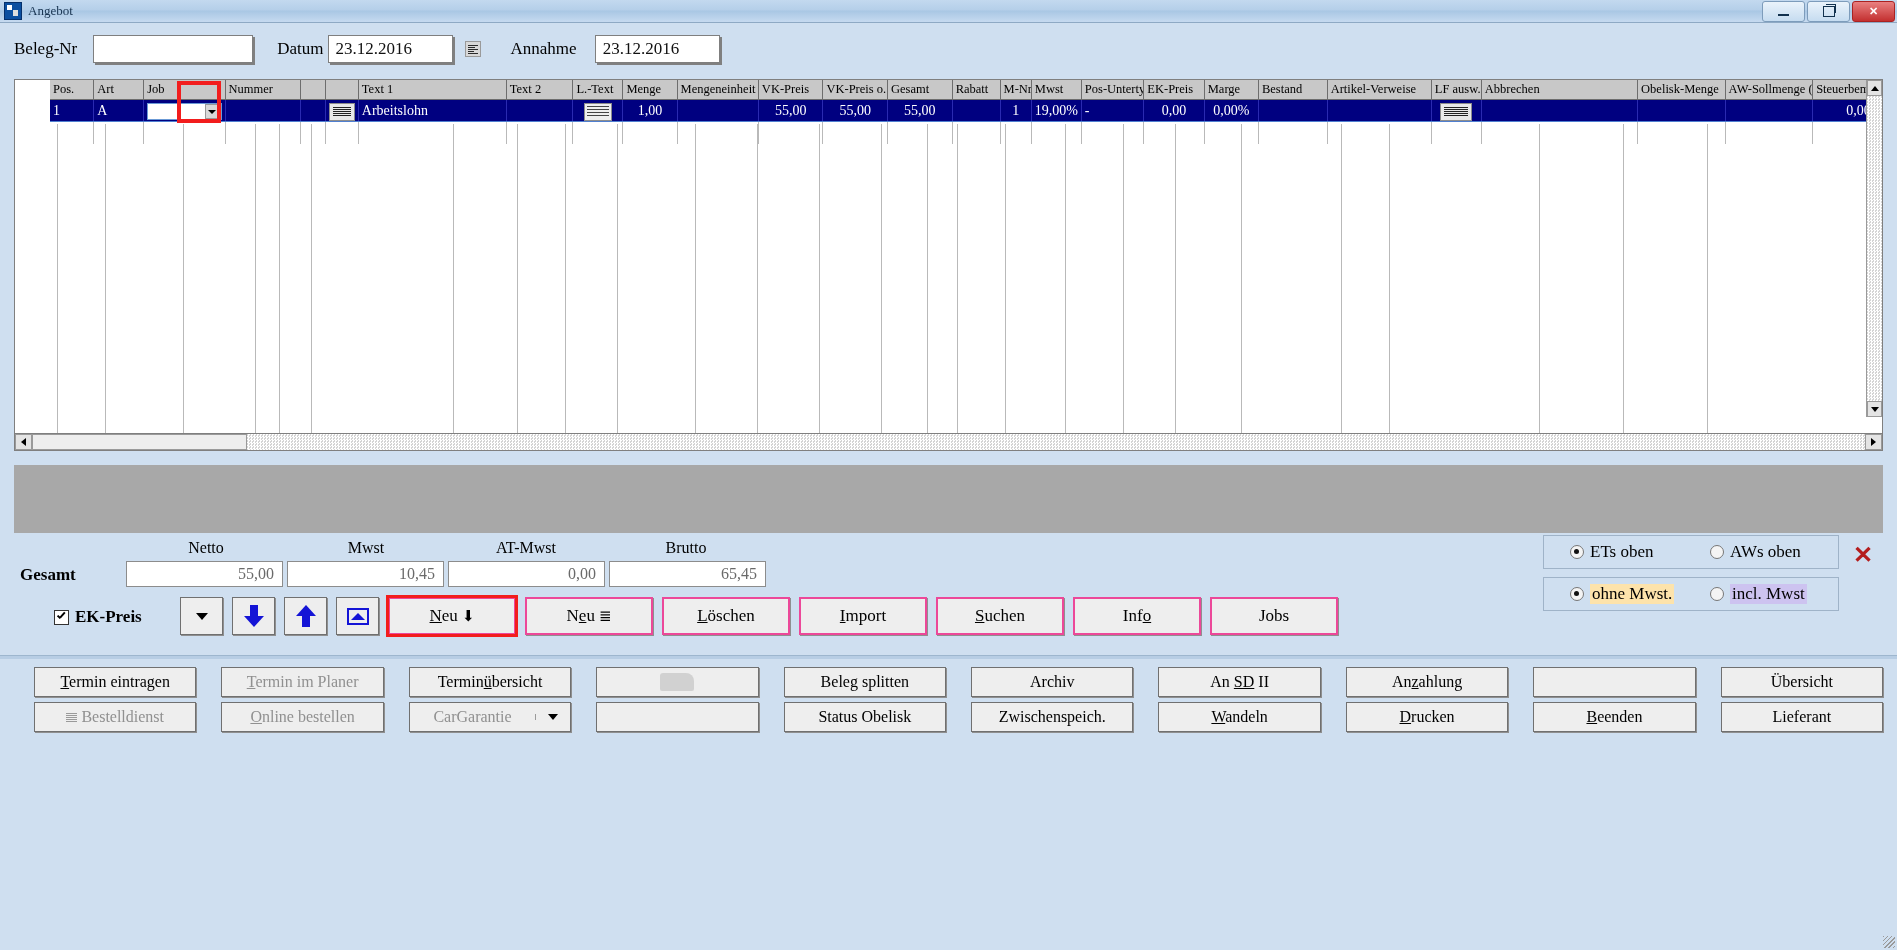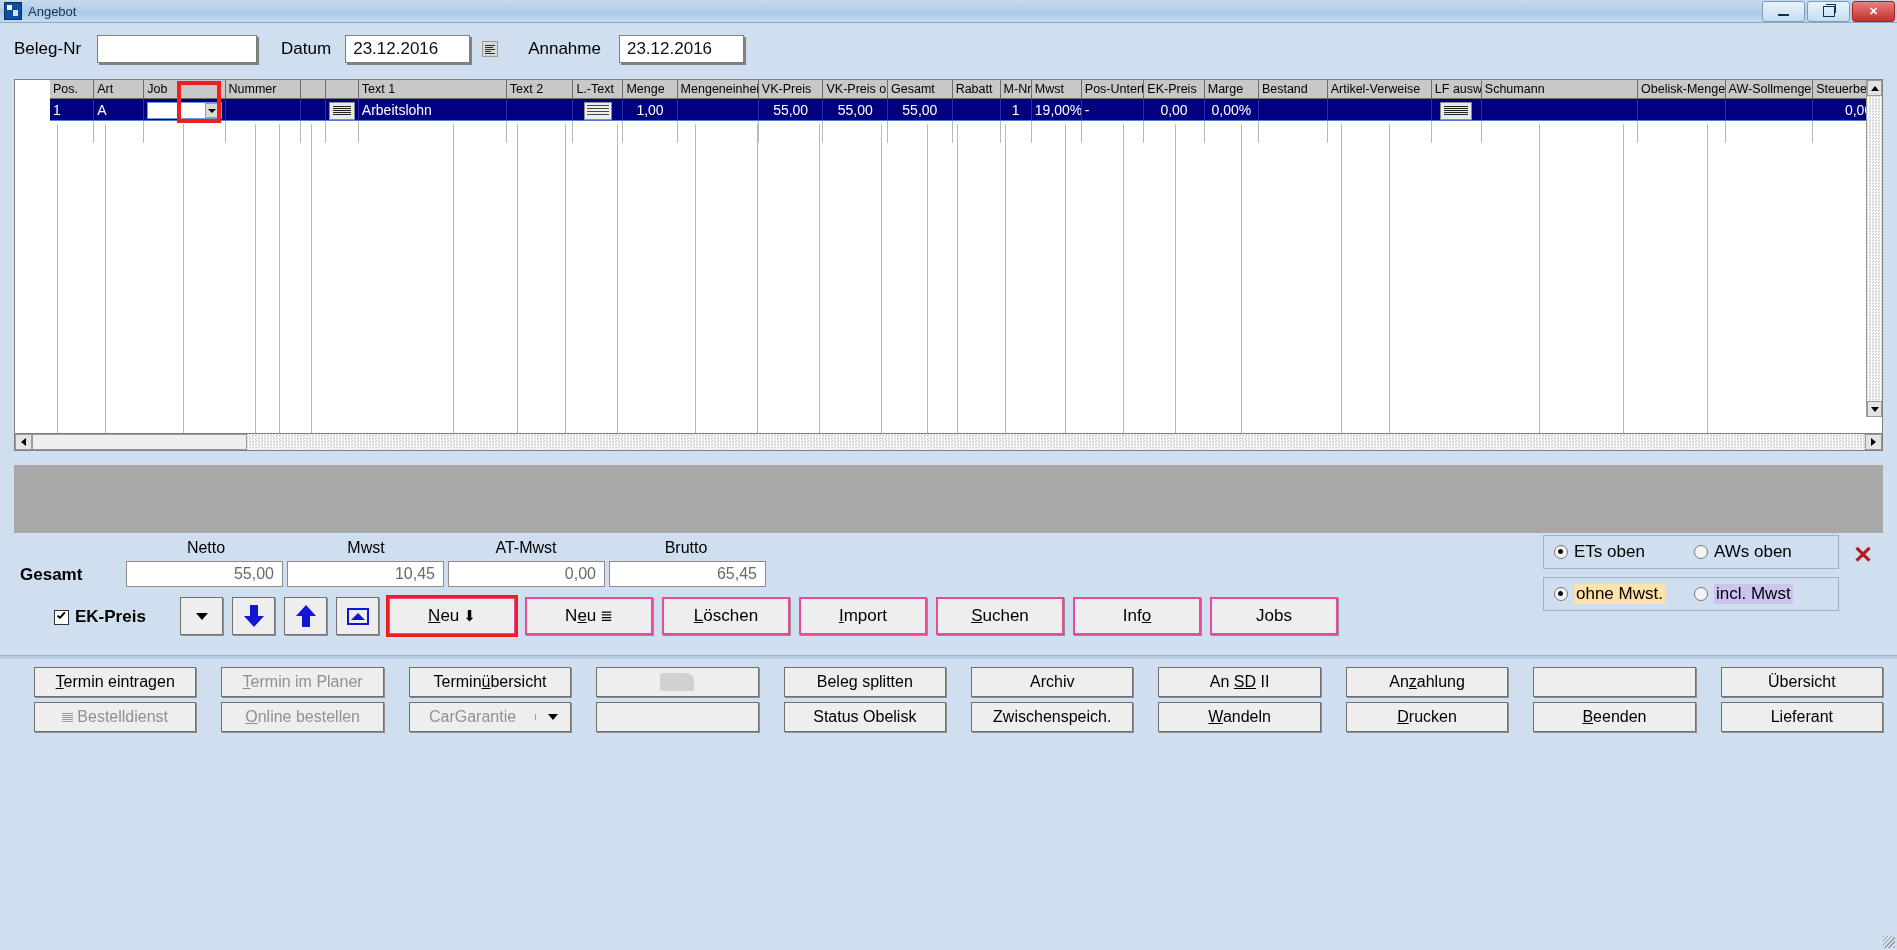--- a/index.html
+++ b/index.html
@@ -8,21 +8,21 @@
     background:#cfdff0;
     font-family:"Liberation Sans", sans-serif;
     font-size:15px;
     color:#000;
     overflow:hidden;
     position:relative;
   }
   .app{
     position:absolute;inset:0;
     background:#cfdff0;
-    display:flex;flex-direction:column;
+    display:flex;flex-direction:column;font-family:Liberation Serif, serif;
   }
 
   
   .titlebar{
     height:22px;min-height:22px;
     background:linear-gradient(to bottom,#c3d9ef 0%,#b5cfe9 45%,#a9c7e4 50%,#c6daf0 100%);
     border-bottom:1px solid #8ea9c4;
     display:flex;align-items:center;
     padding-left:4px;
     position:relative;
@@ -267,21 +267,21 @@
     display:flex;align-items:center;justify-content:center;
     font-size:17px;box-sizing:border-box;
   }
   .wbtn.w128{width:128px;}
   .wbtn.neuhi{outline:3px solid #f21d1d;outline-offset:-1px;}
   .neuarrow{display:inline-block;margin-left:4px;font-size:15px;}
 
   
   .radiobox{
     position:absolute;right:44px;background:#cfdff0;border:1px solid #9fb3c8;
-    display:flex;align-items:center;box-sizing:border-box;
+    display:flex;align-items:center;box-sizing:border-box;padding-left:16px;
   }
   .radiobox.r1{top:-4px;width:296px;height:34px;}
   .radiobox.r2{top:38px;width:296px;height:34px;}
   .rad{display:flex;align-items:center;gap:6px;font-size:17px;}
   .radbtn{width:12px;height:12px;border-radius:50%;border:1px solid #777;background:#f4f4f4;position:relative;flex:none;}
   .radbtn.on::after{content:"";position:absolute;left:3px;top:3px;width:5px;height:5px;border-radius:50%;background:#111;}
   .hi-orange{background:#fde3ab;padding:0 2px;}
   .hi-purple{background:#cdc3f0;padding:0 2px;}
   .redx{
     position:absolute;right:10px;top:6px;color:#b41d1d;font-size:24px;font-weight:bold;line-height:1;
@@ -336,21 +336,21 @@
       <div class="winbtn">
           <span class="sq"></span>
         </div>
       <div class="winbtn close">✕</div>
     </div>
   </div>
 
   <div class="hdr">
     <span class="lbl" style="margin-right:16px;">Beleg-Nr</span>
     <div class="ifield" style="width:160px;margin-right:24px;"></div>
-    <span class="lbl" style="margin-right:14px;">Datum</span>
+    <span class="lbl" style="margin-right:4px;">Datum</span>
     <div class="ifield dark" style="width:125px;margin-right:12px;">23.12.2016</div>
     <span class="listicon" style="margin-right:30px;">
         <i></i>
         <i></i>
         <i></i>
         <i></i>
         <i></i>
       </span>
     <span class="lbl" style="margin-right:18px;">Annahme</span>
     <div class="ifield dark" style="width:125px;">23.12.2016</div>
@@ -407,21 +407,21 @@
             <th>Gesamt</th>
             <th>Rabatt</th>
             <th>M-Nr</th>
             <th>Mwst</th>
             <th>Pos-Untertyp</th>
             <th>EK-Preis</th>
             <th>Marge</th>
             <th>Bestand</th>
             <th>Artikel-Verweise</th>
             <th>LF ausw.</th>
-            <th>Schumann</th>
+            <th>Abbrechen</th>
             <th>Obelisk-Menge</th>
             <th>AW-Sollmenge (Ze</th>
             <th>Steuerbemessung</th>
           </tr>
         </thead>
         <tbody>
           <tr class="selrow">
             <td>1</td>
             <td>A</td>
             <td>

